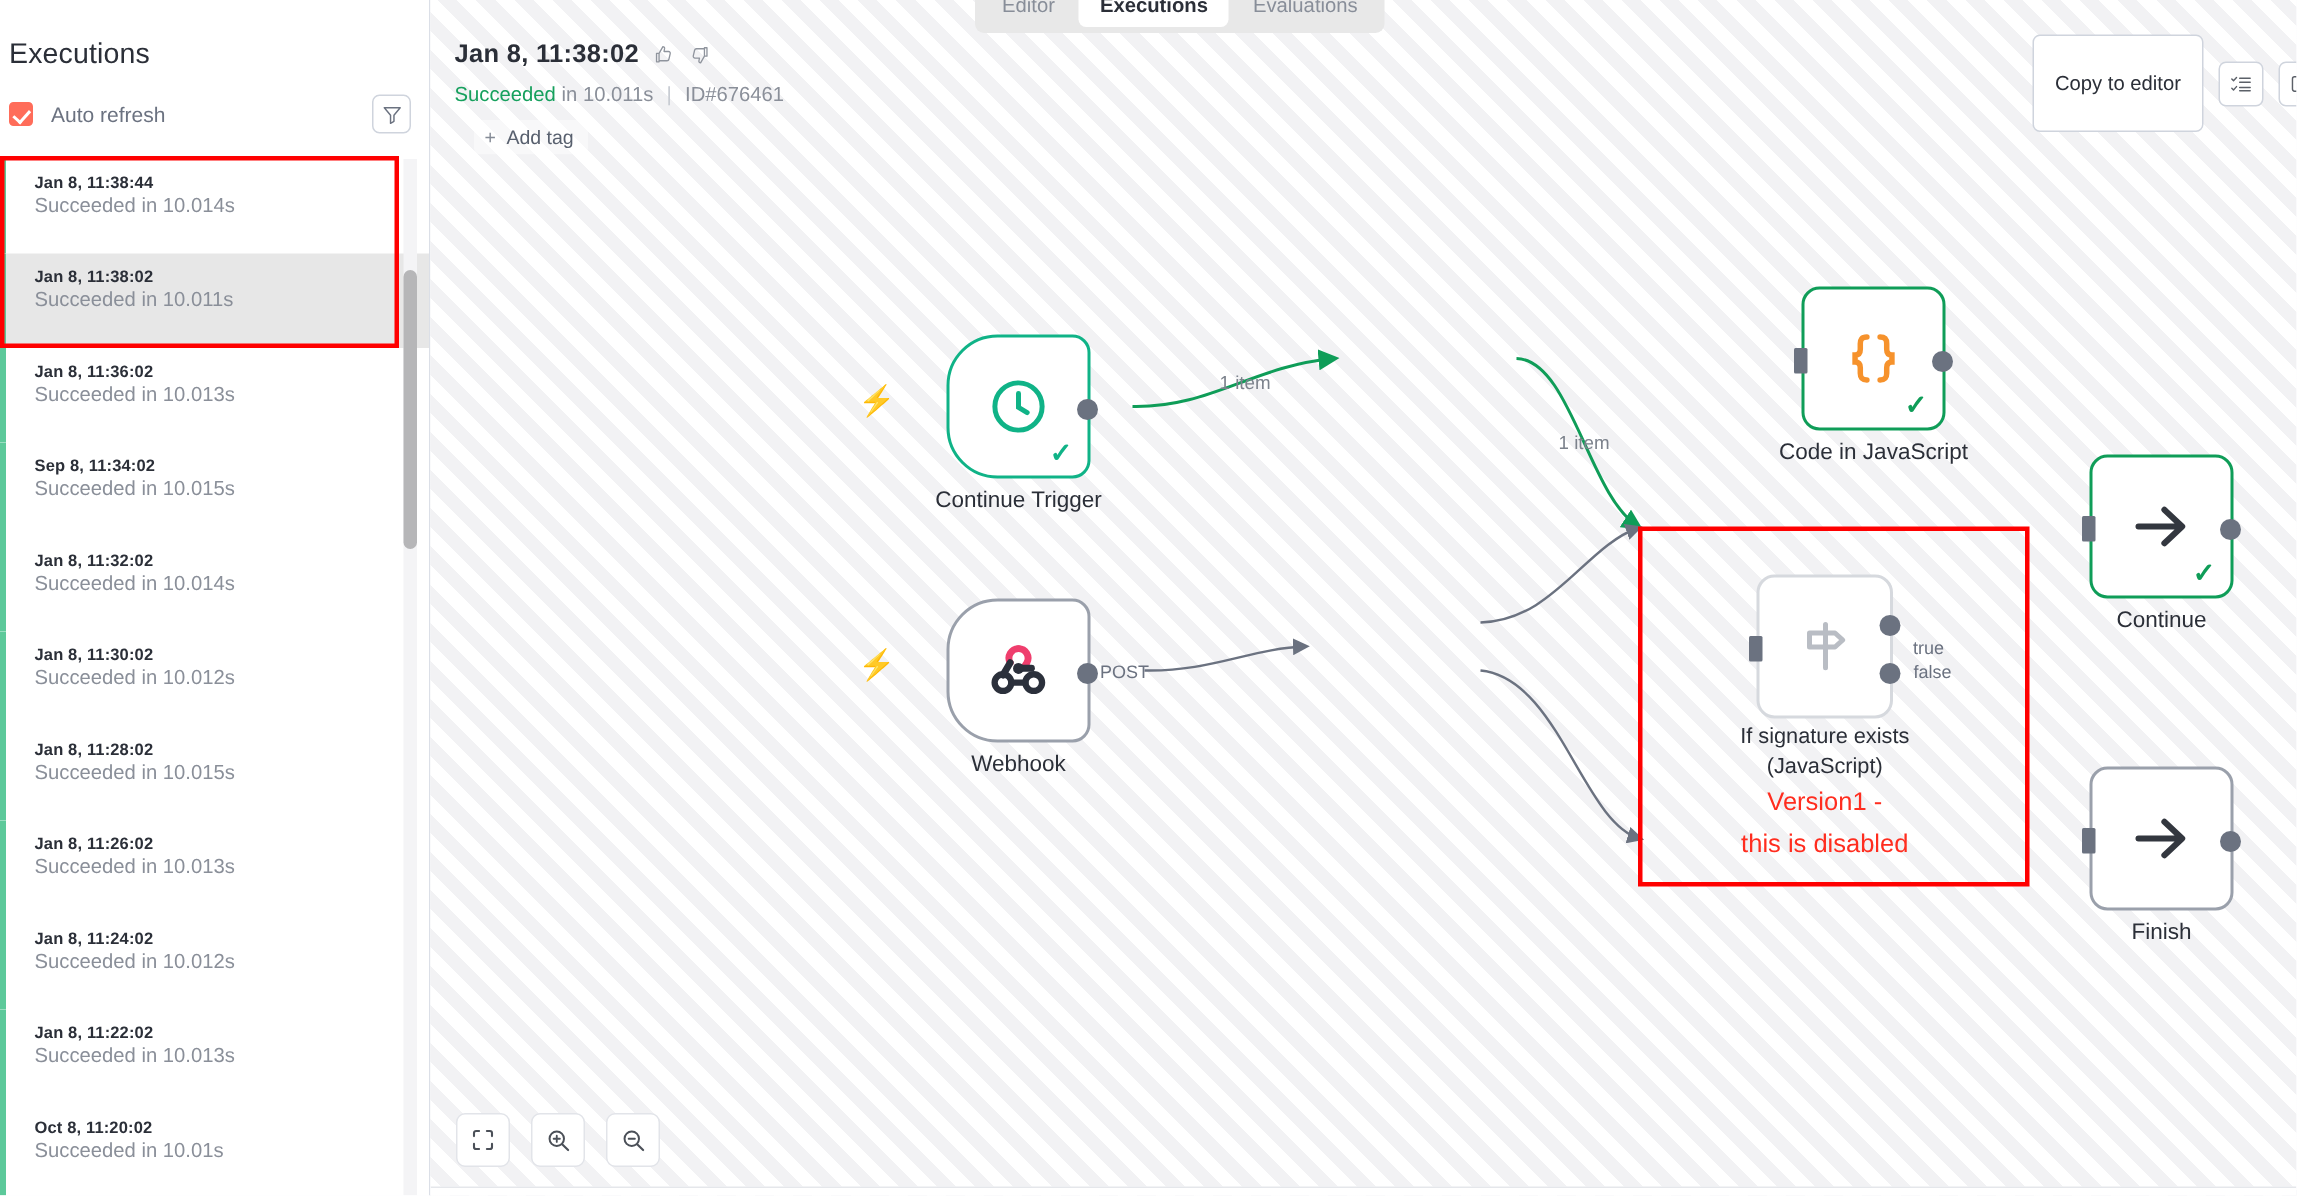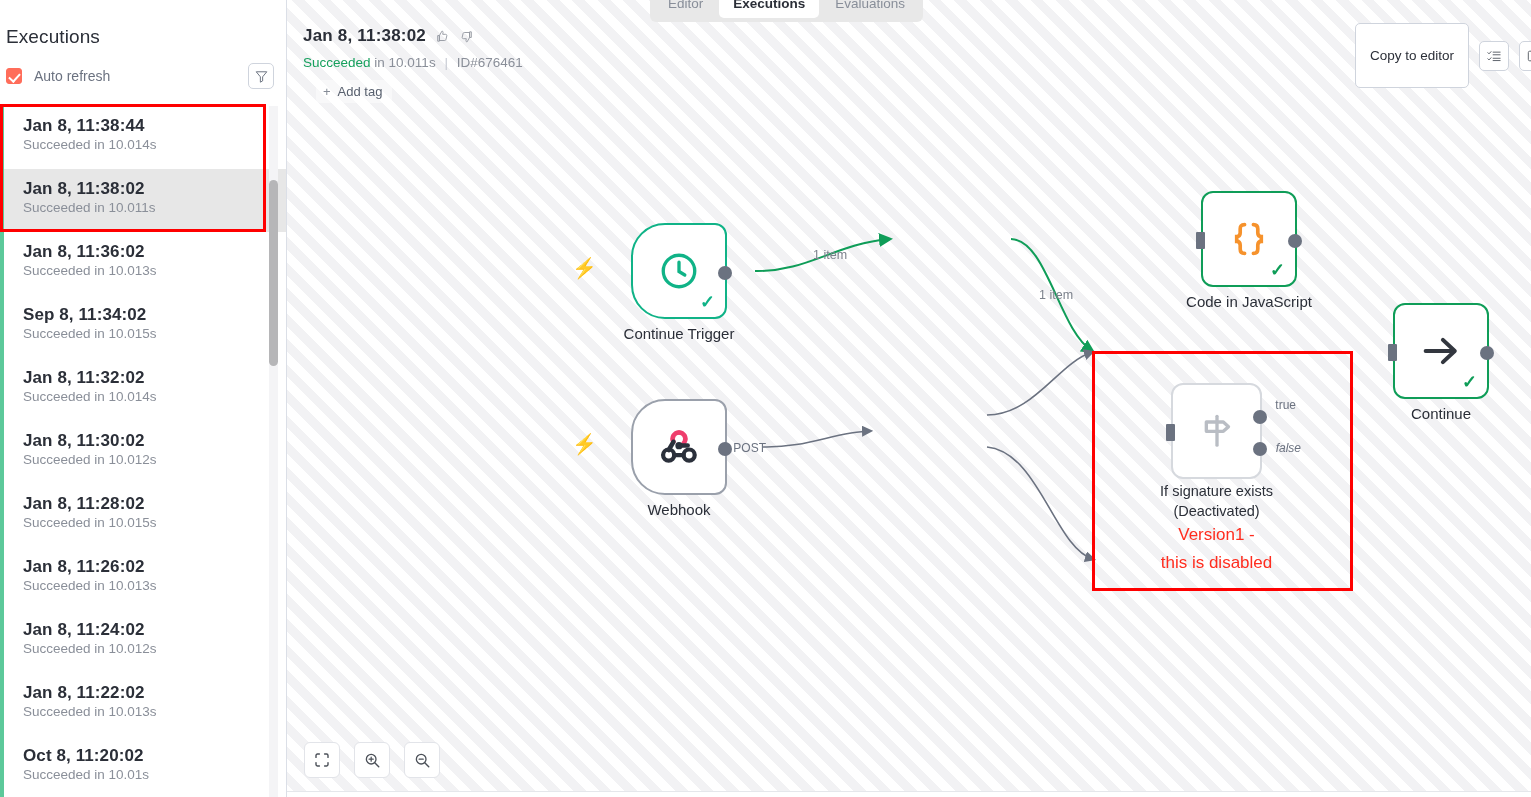--- a/index.html
+++ b/index.html
@@ -55,21 +55,21 @@
   }
   .exec-item {
     position: relative;
     height: 63px;
     padding: 10px 10px 10px 19px;
     background: #fff;
     border-left: 4px solid #5cc99a;
     cursor: pointer;
   }
   .exec-item.sel { background: #e7e7e7; }
-  .exec-time { font-size: 17px; font-weight: 700; color: #2b2f38; letter-spacing: .1px; }
+  .exec-time { font-size: 11px; font-weight: 700; color: #2b2f38; letter-spacing: .1px; }
   .exec-status { font-size: 13.5px; color: #8a8f99; margin-top: 1px; }
 
   
   .hl-box {
     position: absolute; left: 0px; top: 104px;
     width: 266px; height: 128px;
     border: 3px solid #ff0000; pointer-events: none; z-index: 6;
   }
   
   .side-scroll-track {
@@ -335,42 +335,52 @@
       </div>
 
       <div class="node" style="left:884px; top:383px;">
         <div class="node-box dim" style="width:91px;height:96px;">
           <svg width="40" height="40" viewBox="0 0 24 24">
             <path d="M12 3.2v17.3" stroke="#b9bdc4" stroke-width="2" stroke-linecap="round" fill="none"></path>
             <path d="M5.6 6.6h10.2l3.1 2.8-3.1 2.8H5.6z" fill="none" stroke="#b9bdc4" stroke-width="2" stroke-linejoin="round"></path>
           </svg>
           <div class="inport" style="left:-7px; top:39px;"></div>
           <div class="port" style="right:-7px; top:25px;"></div>
-          <div class="port-lbl" style="right:-36px; top:13px;">true</div>
+          <div class="port-lbl" style="right:-36px; top:40px;">true</div>
           <div class="port" style="right:-7px; top:57px;"></div>
-          <div class="port-lbl" style="right:-41px; top:56px;font-style:italic;">false</div>
+          <div class="port-lbl" style="right:-41px; top:56px;">false</div>
         </div>
         <div class="node-label small" style="top:100px;">If signature exists</div>
-        <div class="node-label small" style="top:120px;">(Deactivated)</div>
+        <div class="node-label small" style="top:120px;">(JavaScript)</div>
         <div class="node-label lbl-red" style="top:142px;">Version1 -</div>
         <div class="node-label lbl-red" style="top:170px;">this is disabled</div>
       </div>
 
       <div class="node" style="left:1106px; top:303px;">
         <div class="node-box ok">
           <svg width="46" height="46" viewBox="0 0 24 24">
             <path d="M4 12h15M13 6.2 19.2 12 13 17.8" fill="none" stroke="#33373f" stroke-width="2.1" stroke-linecap="round" stroke-linejoin="round"></path>
           </svg>
           <span class="node-check">✓</span>
           <div class="inport" style="left:-7px; top:39px;"></div>
           <div class="port" style="right:-7px; top:41px;"></div>
         </div>
         <div class="node-label">Continue</div>
       </div>
 
+      <div class="node" style="left:1106px; top:511px;">
+        <div class="node-box">
+          <svg width="46" height="46" viewBox="0 0 24 24">
+            <path d="M4 12h15M13 6.2 19.2 12 13 17.8" fill="none" stroke="#33373f" stroke-width="2.1" stroke-linecap="round" stroke-linejoin="round"></path>
+          </svg>
+          <div class="inport" style="left:-7px; top:39px;"></div>
+          <div class="port" style="right:-7px; top:41px;"></div>
+        </div>
+        <div class="node-label">Finish</div>
+      </div>
 
       <div class="wire-lbl" style="left:526px; top:248px;">1 item</div>
       <div class="wire-lbl" style="left:752px; top:288px;">1 item</div>
 
       <div class="redbox"></div>
     </div>
 
     <nav class="tabbar">
       <div class="tab">Editor</div>
       <div class="tab active">Executions</div>

